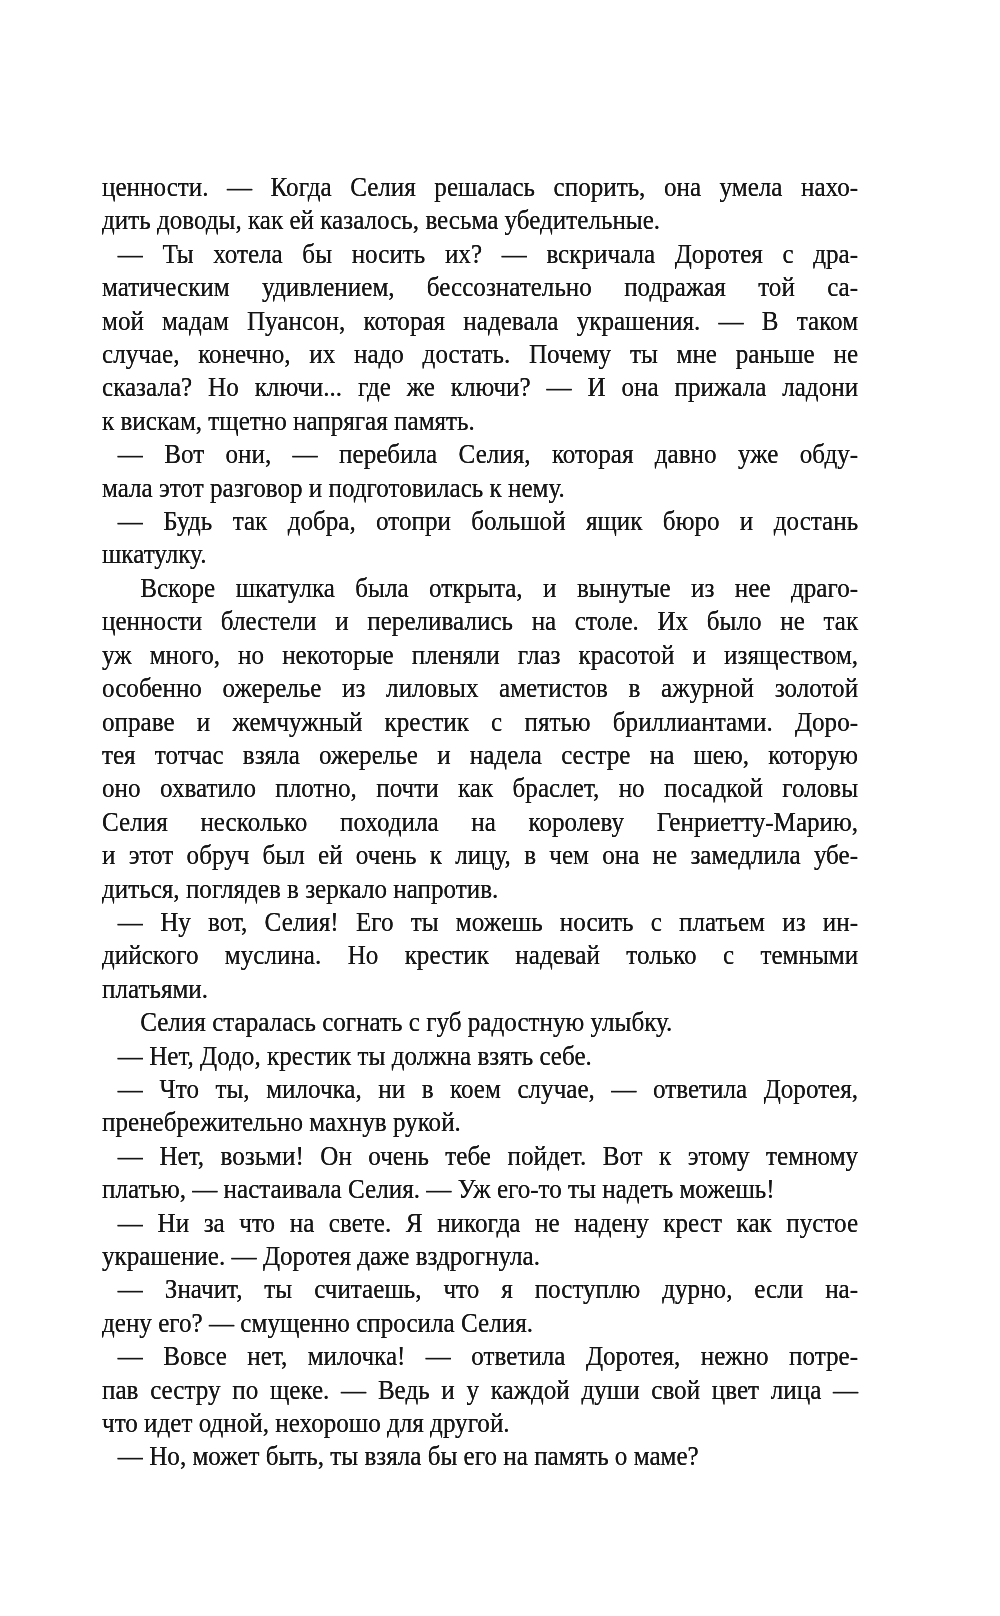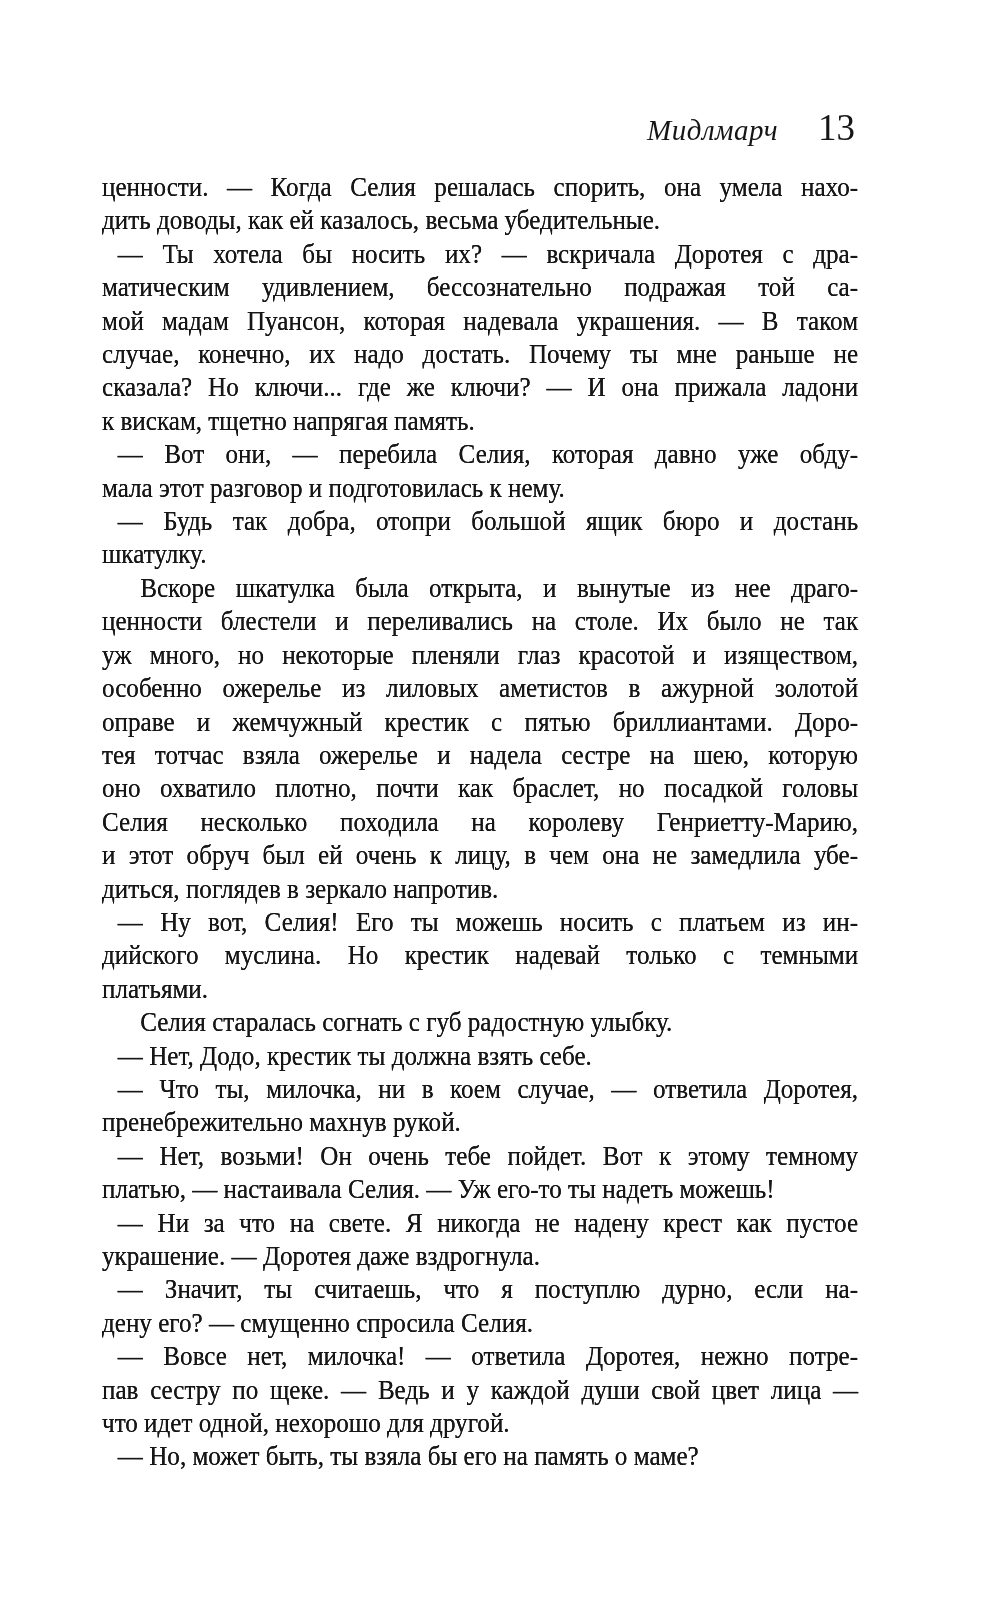--- a/index.html
+++ b/index.html
@@ -54,24 +54,20 @@
   }
   .line.indent { text-indent: 41px; }
   .line.dash   { text-indent: 17px; }
   .line.plain  { text-indent: 0; }
 </style>
 </head>
 <body>
 
 <div class="page">
 
-  <div class="running-header">
-    <span class="running-title">Мидлмарч</span>
-    <span class="page-number">13</span>
-  </div>
 
   <div class="text-block">
       <div class="line plain">ценности. — Когда Селия решалась спорить, она умела нахо-</div>
       <div class="line last">дить доводы, как ей казалось, весьма убедительные.</div>
       <div class="line dash">— Ты хотела бы носить их? — вскричала Доротея с дра-</div>
       <div class="line">матическим удивлением, бессознательно подражая той са-</div>
       <div class="line">мой мадам Пуансон, которая надевала украшения. — В таком</div>
       <div class="line">случае, конечно, их надо достать. Почему ты мне раньше не</div>
       <div class="line">сказала? Но ключи... где же ключи? — И она прижала ладони</div>
       <div class="line last">к вискам, тщетно напрягая память.</div>

